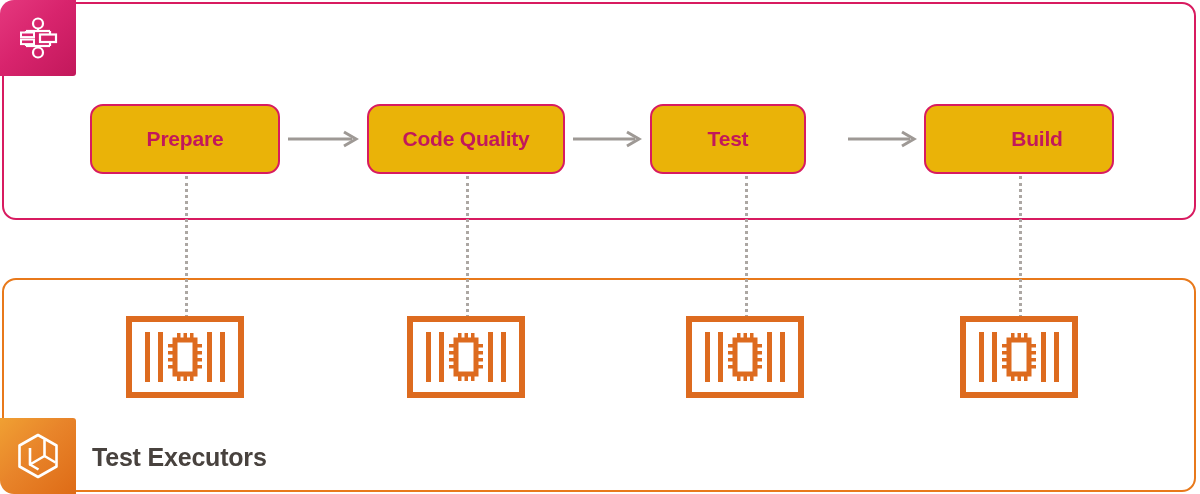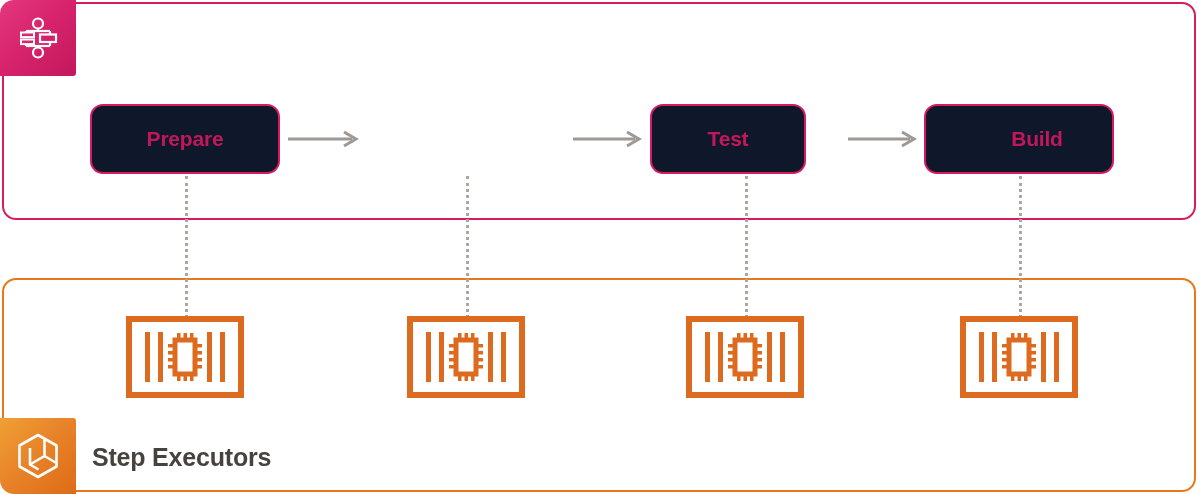--- a/index.html
+++ b/index.html
@@ -98,21 +98,21 @@
   }
 
   
   .stage-box {
     position: absolute;
     box-sizing: border-box;
     top: 104px;
     height: 70px;
     border: 2.5px solid #D81B60;
     border-radius: 13px;
-    background: #0f172a;
+    background: #eab308;
     display: flex;
     align-items: center;
     justify-content: center;
     z-index: 4;
   }
 
   .stage-label {
     font-size: 21px;
     font-weight: bold;
     color: #C2185B;
@@ -178,20 +178,23 @@
       <path d="M34 26 L34 30" fill="none" stroke="#ffffff" stroke-width="2.2"></path>
       <path d="M22 30 L22 31.5" fill="none" stroke="#ffffff" stroke-width="2.2"></path>
     </svg>
   </div>
 
 
   <div class="stage-box" style="left:90px; width:190px;">
     <span class="stage-label">Prepare</span>
   </div>
 
+  <div class="stage-box" style="left:367px; width:198px;">
+    <span class="stage-label">Code Quality</span>
+  </div>
 
   <div class="stage-box" style="left:650px; width:156px;">
     <span class="stage-label">Test</span>
   </div>
 
   <div class="stage-box" style="left:924px; width:190px;padding-left:36px;">
     <span class="stage-label">Build</span>
   </div>
 
   <div class="arrow-connector" style="left:288px; width:72px;">
@@ -224,21 +227,21 @@
 
   <div class="badge" id="executors-badge">
     <svg width="48" height="48" viewBox="0 0 48 48">
       <path d="M24 3 L42.5 13.5 L42.5 34.5 L24 45 L5.5 34.5 L5.5 13.5 Z" fill="none" stroke="#ffffff" stroke-width="2.6" stroke-linejoin="round"></path>
       <path d="M30.5 7.5 L30.5 24 L16 32.5 L16 16" fill="none" stroke="#ffffff" stroke-width="2.6" stroke-linejoin="round"></path>
       <path d="M30.5 24 L41.5 30.5" fill="none" stroke="#ffffff" stroke-width="2.6"></path>
       <path d="M16 32.5 L24.5 37.5" fill="none" stroke="#ffffff" stroke-width="2.6"></path>
     </svg>
   </div>
 
-  <div class="group-title" id="executors-title">Step Executors</div>
+  <div class="group-title" id="executors-title">Test Executors</div>
 
   <div class="executor-icon" style="left:126px;">
     <svg width="118" height="82" viewBox="0 0 118 82">
       <rect x="3" y="3" width="112" height="76" fill="none" stroke="#DD6B1F" stroke-width="6"></rect>
       <rect x="19" y="16" width="5" height="50" fill="#DD6B1F"></rect>
       <rect x="32" y="16" width="5" height="50" fill="#DD6B1F"></rect>
       <rect x="81" y="16" width="5" height="50" fill="#DD6B1F"></rect>
       <rect x="94" y="16" width="5" height="50" fill="#DD6B1F"></rect>
       <rect x="49" y="24" width="20" height="34" fill="none" stroke="#DD6B1F" stroke-width="5"></rect>
       <g fill="#DD6B1F">

